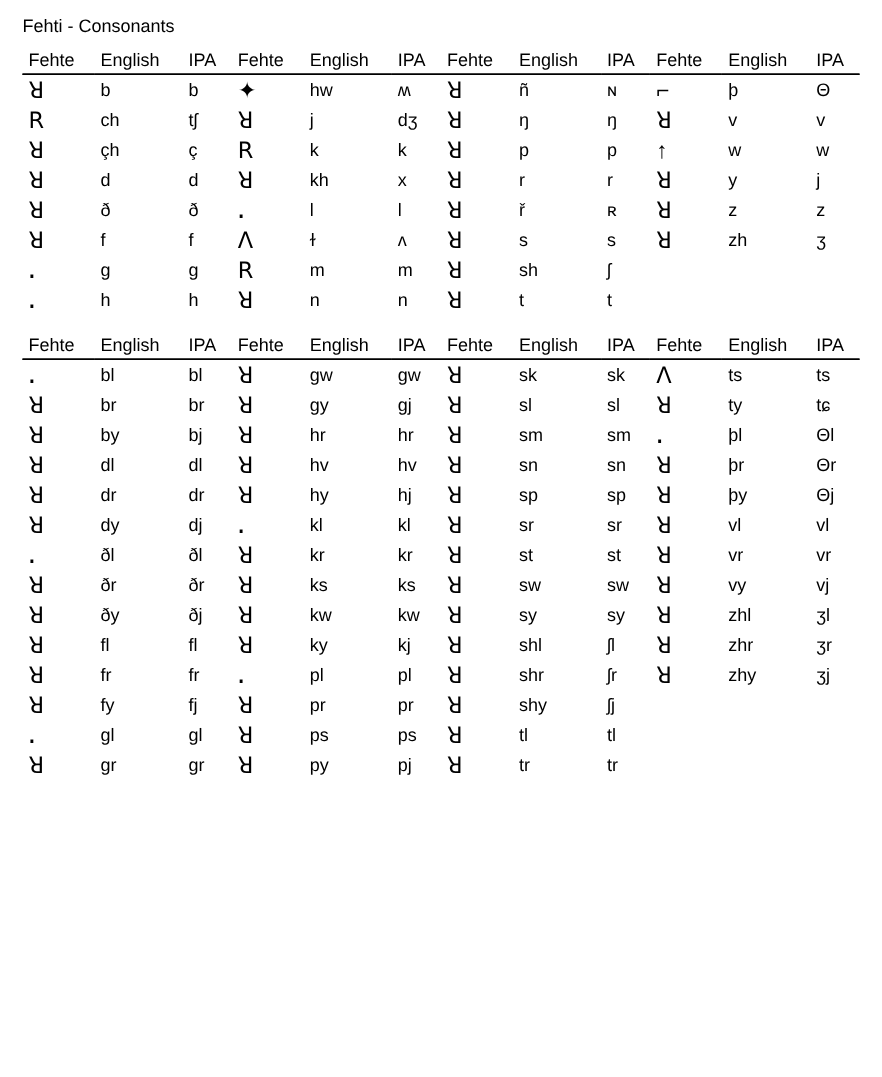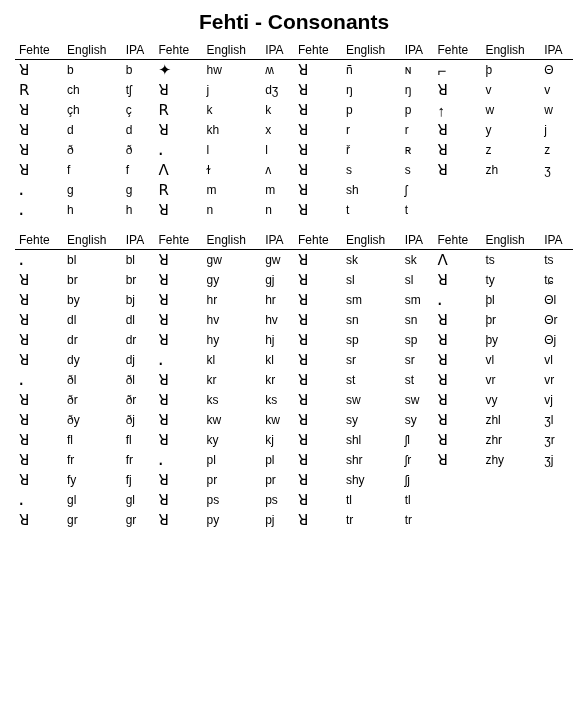--- a/index.html
+++ b/index.html
@@ -6,23 +6,22 @@
     body {
       font-family: Arial, sans-serif;
       font-size: 13px;
       background: #fff;
       color: #000;
       width: 588px;
       min-height: 718px;
       padding: 10px 15px;
     }
     h1 {
-      text-align: center;
-      font-size: 21px;
-      font-weight: bold;
+      font-size: 12px;
+      font-weight: normal;
       margin-bottom: 8px;
     }
     h2 {
       font-size: 13px;
       font-weight: bold;
       text-decoration: underline;
       margin-bottom: 4px;
     }
     .section {
       margin-bottom: 12px;

